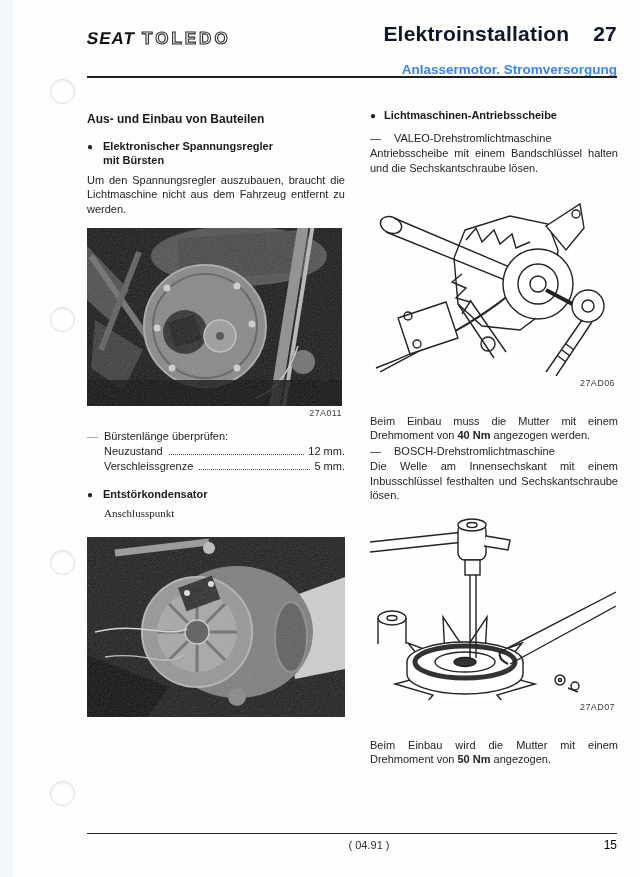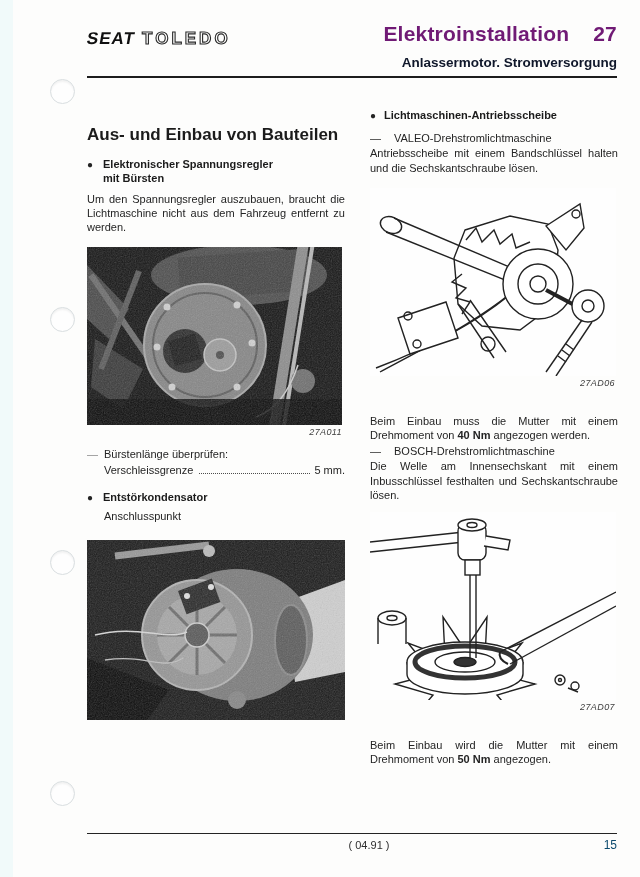--- a/index.html
+++ b/index.html
@@ -15,66 +15,66 @@
     box-shadow: inset 0 2px 2px rgba(0,0,0,0.05); }
   .hole1 { top:79px; } .hole2 { top:307px; } .hole3 { top:550px; } .hole4 { top:781px; }
 
   
   .logo { position:absolute; left:87px; top:29px; font-size:17px; white-space:nowrap; }
   .logo-seat { display:inline-block; font-weight:800; letter-spacing:1px;
     transform:skewX(-10deg); color:#101010; }
   .logo-model { display:inline-block; margin-left:7px; font-weight:800; letter-spacing:3px;
     color:transparent; -webkit-text-stroke:1.1px #2a2a2a; }
   .title-block { position:absolute; right:23px; top:22px; text-align:right; }
-  .title-line { font-size:21px; font-weight:bold; color:#701a75; letter-spacing:0.2px; }
+  .title-line { font-size:21px; font-weight:bold; color:#0f172a; letter-spacing:0.2px; }
   .title-line .chapter { display:inline-block; margin-left:24px; }
-  .subtitle { font-size:13.5px; font-weight:bold; margin-top:9px; color:#0f172a; }
+  .subtitle { font-size:13.5px; font-weight:bold; margin-top:16px; color:#3b82f6; }
   .header-rule { position:absolute; left:87px; width:530px; top:76px;
     border-top:2px solid #1d1d1d; }
 
   
   .col { position:absolute; font-size:11px; line-height:1.3; }
   .col-left  { left:87px;  top:112px; width:258px; }
   .col-right { left:370px; top:108px; width:248px; }
 
-  h2.section { font-size:17px; font-weight:bold; margin:12px 0 0 0; color:#1b1b1b; }
+  h2.section { font-size:12px; font-weight:bold; margin:0 0 0 0; color:#1b1b1b; }
 
   .bullet-item { display:flex; margin-top:11px; }
   .bullet-item .bullet { width:16px; flex:0 0 16px; font-size:10px; line-height:1.5; }
   .bullet-item .btxt { font-weight:bold; color:#1b1b1b; }
 
   .para { margin-top:6px; text-align:justify; }
 
   .figure { margin-top:12px; }
   .figure svg { display:block; }
   .caption { text-align:right; font-size:9px; color:#3c3c3c; margin:2px 3px 0 0;
-    letter-spacing:0.4px;font-style:italic; }
+    letter-spacing:0.4px; }
 
   .dash-row { display:flex; margin-top:9px; }
   .dash-row .dash { width:17px; flex:0 0 17px; color:#8a8a8a; }
-  .indent { margin-left:17px; }
+  .indent { margin-left:17px;font-family:Liberation Serif, serif; }
   .indent24 { text-align:justify; }
 
   .leader-row { display:flex; align-items:baseline; margin-left:17px; margin-top:1px; }
   .leader-row .lead-label { white-space:nowrap; }
   .leader-row .leader { flex:1; border-bottom:1.6px dotted #4c4c4c; margin:0 4px 3px 6px; }
   .leader-row .lead-value { white-space:nowrap; }
 
   .rc-dash { display:flex; margin-top:8px; }
   .rc-dash .dash { width:24px; flex:0 0 24px; color:#2a2a2a; }
 
   .torque { margin-top:24px; text-align:justify; }
   .torque .bold { font-weight:bold; }
 
   
   .footer-rule { position:absolute; left:87px; width:530px; top:833px;
     border-top:1.5px solid #242424; }
   .footer-edition { position:absolute; left:104px; width:530px; top:839px;
     text-align:center; font-size:11px; color:#2e2e2e; }
-  .footer-page { position:absolute; right:23px; top:838px; font-size:12px; color:#0c4a6e; }
+  .footer-page { position:absolute; right:23px; top:838px; font-size:12px; color:#000000; }
 </style>
 </head>
 <body>
 
 <svg width="0" height="0" style="position:absolute" aria-hidden="true">
   <defs>
     <filter id="grain" x="0" y="0" width="100%" height="100%">
       <feTurbulence type="fractalNoise" baseFrequency="0.85" numOctaves="2" stitchTiles="stitch"></feTurbulence>
       <feColorMatrix type="saturate" values="0"></feColorMatrix>
     </filter>
@@ -142,20 +142,25 @@
         <rect width="255" height="178" filter="url(#grain)" opacity="0.28"></rect>
       </svg>
       <div class="caption">27A011</div>
     </div>
 
     <div class="dash-row">
       <span class="dash">—</span>
       <span>Bürstenlänge überprüfen:</span>
     </div>
     <div class="leader-row">
+      <span class="lead-label">Neuzustand</span>
+      <span class="leader"></span>
+      <span class="lead-value">12 mm.</span>
+    </div>
+    <div class="leader-row">
       <span class="lead-label">Verschleissgrenze</span>
       <span class="leader"></span>
       <span class="lead-value">5 mm.</span>
     </div>
 
     <div class="bullet-item" style="margin-top:13px">
       <span class="bullet">●</span>
       <span class="btxt">Entstörkondensator</span>
     </div>
     <div class="indent" style="margin-top:4px">Anschlusspunkt</div>

